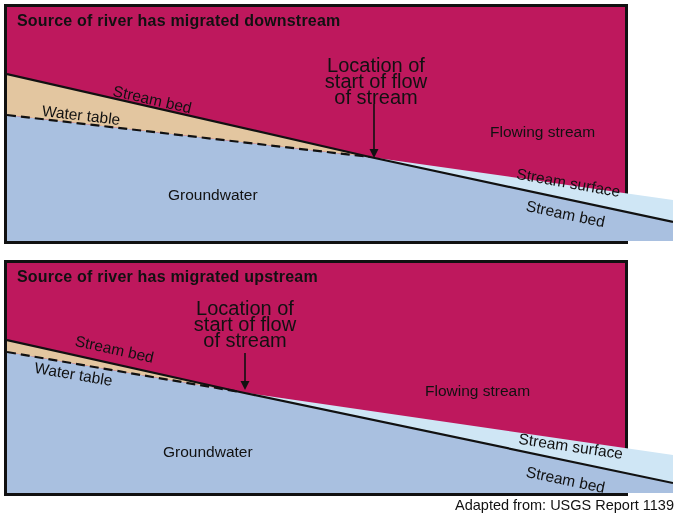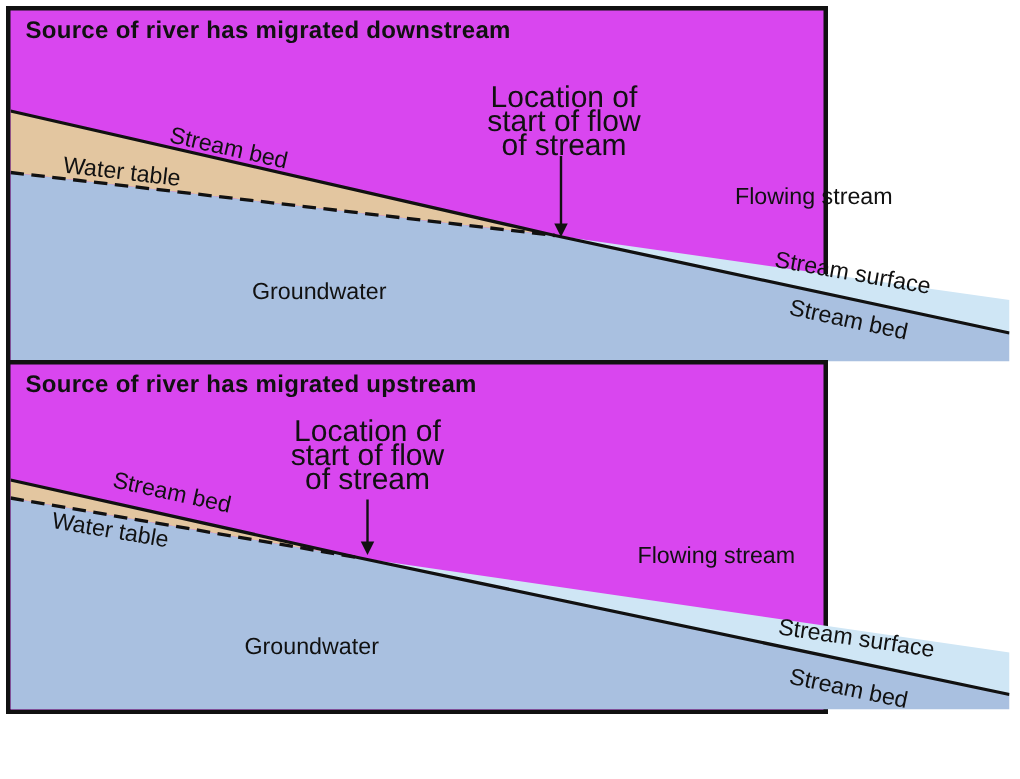--- a/index.html
+++ b/index.html
@@ -1,21 +1,21 @@
 <!DOCTYPE html>
 <html style="--sediment_tan: #e3c6a0; --groundwater_blue: #a9c0e0; --stream_blue: #cfe6f5; --line_black: #111111;"><head>
 <meta charset="utf-8">
 <style>
   html,body{margin:0;padding:0;background:#ffffff;}
   #stage{position:relative;width:680px;height:519px;background:#fff;
          font-family:"Liberation Sans", sans-serif;color:#111;overflow:hidden;}
-  .panel{position:absolute;left:4px;width:548px;border:3px solid #111;
-         background:#d946ef;box-sizing:border-box;}
+  .panel{position:absolute;left:4px;width:624px;border:3px solid #111;
+         background:#be185d;box-sizing:border-box;}
   #panel-downstream{top:4px;height:240px;}
-  #panel-upstream{top:240px;height:236px;padding-left:44px;}
+  #panel-upstream{top:260px;height:236px;padding-left:44px;}
   .panel svg{position:absolute;left:0;top:0;display:block;}
   .panel-title{position:absolute;left:10px;top:5px;font-size:16px;font-weight:bold;
                letter-spacing:0.2px;white-space:nowrap;}
   .lbl{position:absolute;font-size:15.5px;white-space:nowrap;line-height:1;}
   .rot{transform-origin:0 0;}
   .loc-label{position:absolute;font-size:20px;line-height:16px;text-align:center;
              white-space:pre-line;}
   .fill-tan{fill:var(--sediment_tan,#e3c6a0);}
   .fill-gw{fill:var(--groundwater_blue,#a9c0e0);}
   .fill-stream{fill:var(--stream_blue,#cfe6f5);}
@@ -90,13 +90,14 @@
 
     <div class="lbl" style="left:418px;top:120px;">Flowing stream</div>
 
     <div class="lbl rot" style="left:513px;top:168px;transform:rotate(8.3deg);">Stream surface</div>
 
     <div class="lbl rot" style="left:521px;top:201px;transform:rotate(11.8deg);">Stream bed</div>
 
     <div class="lbl" style="left:156px;top:181px;">Groundwater</div>
   </div>
 
+  <div id="attribution">Adapted from: USGS Report 1139</div>
 </div>
 
 </body></html>

